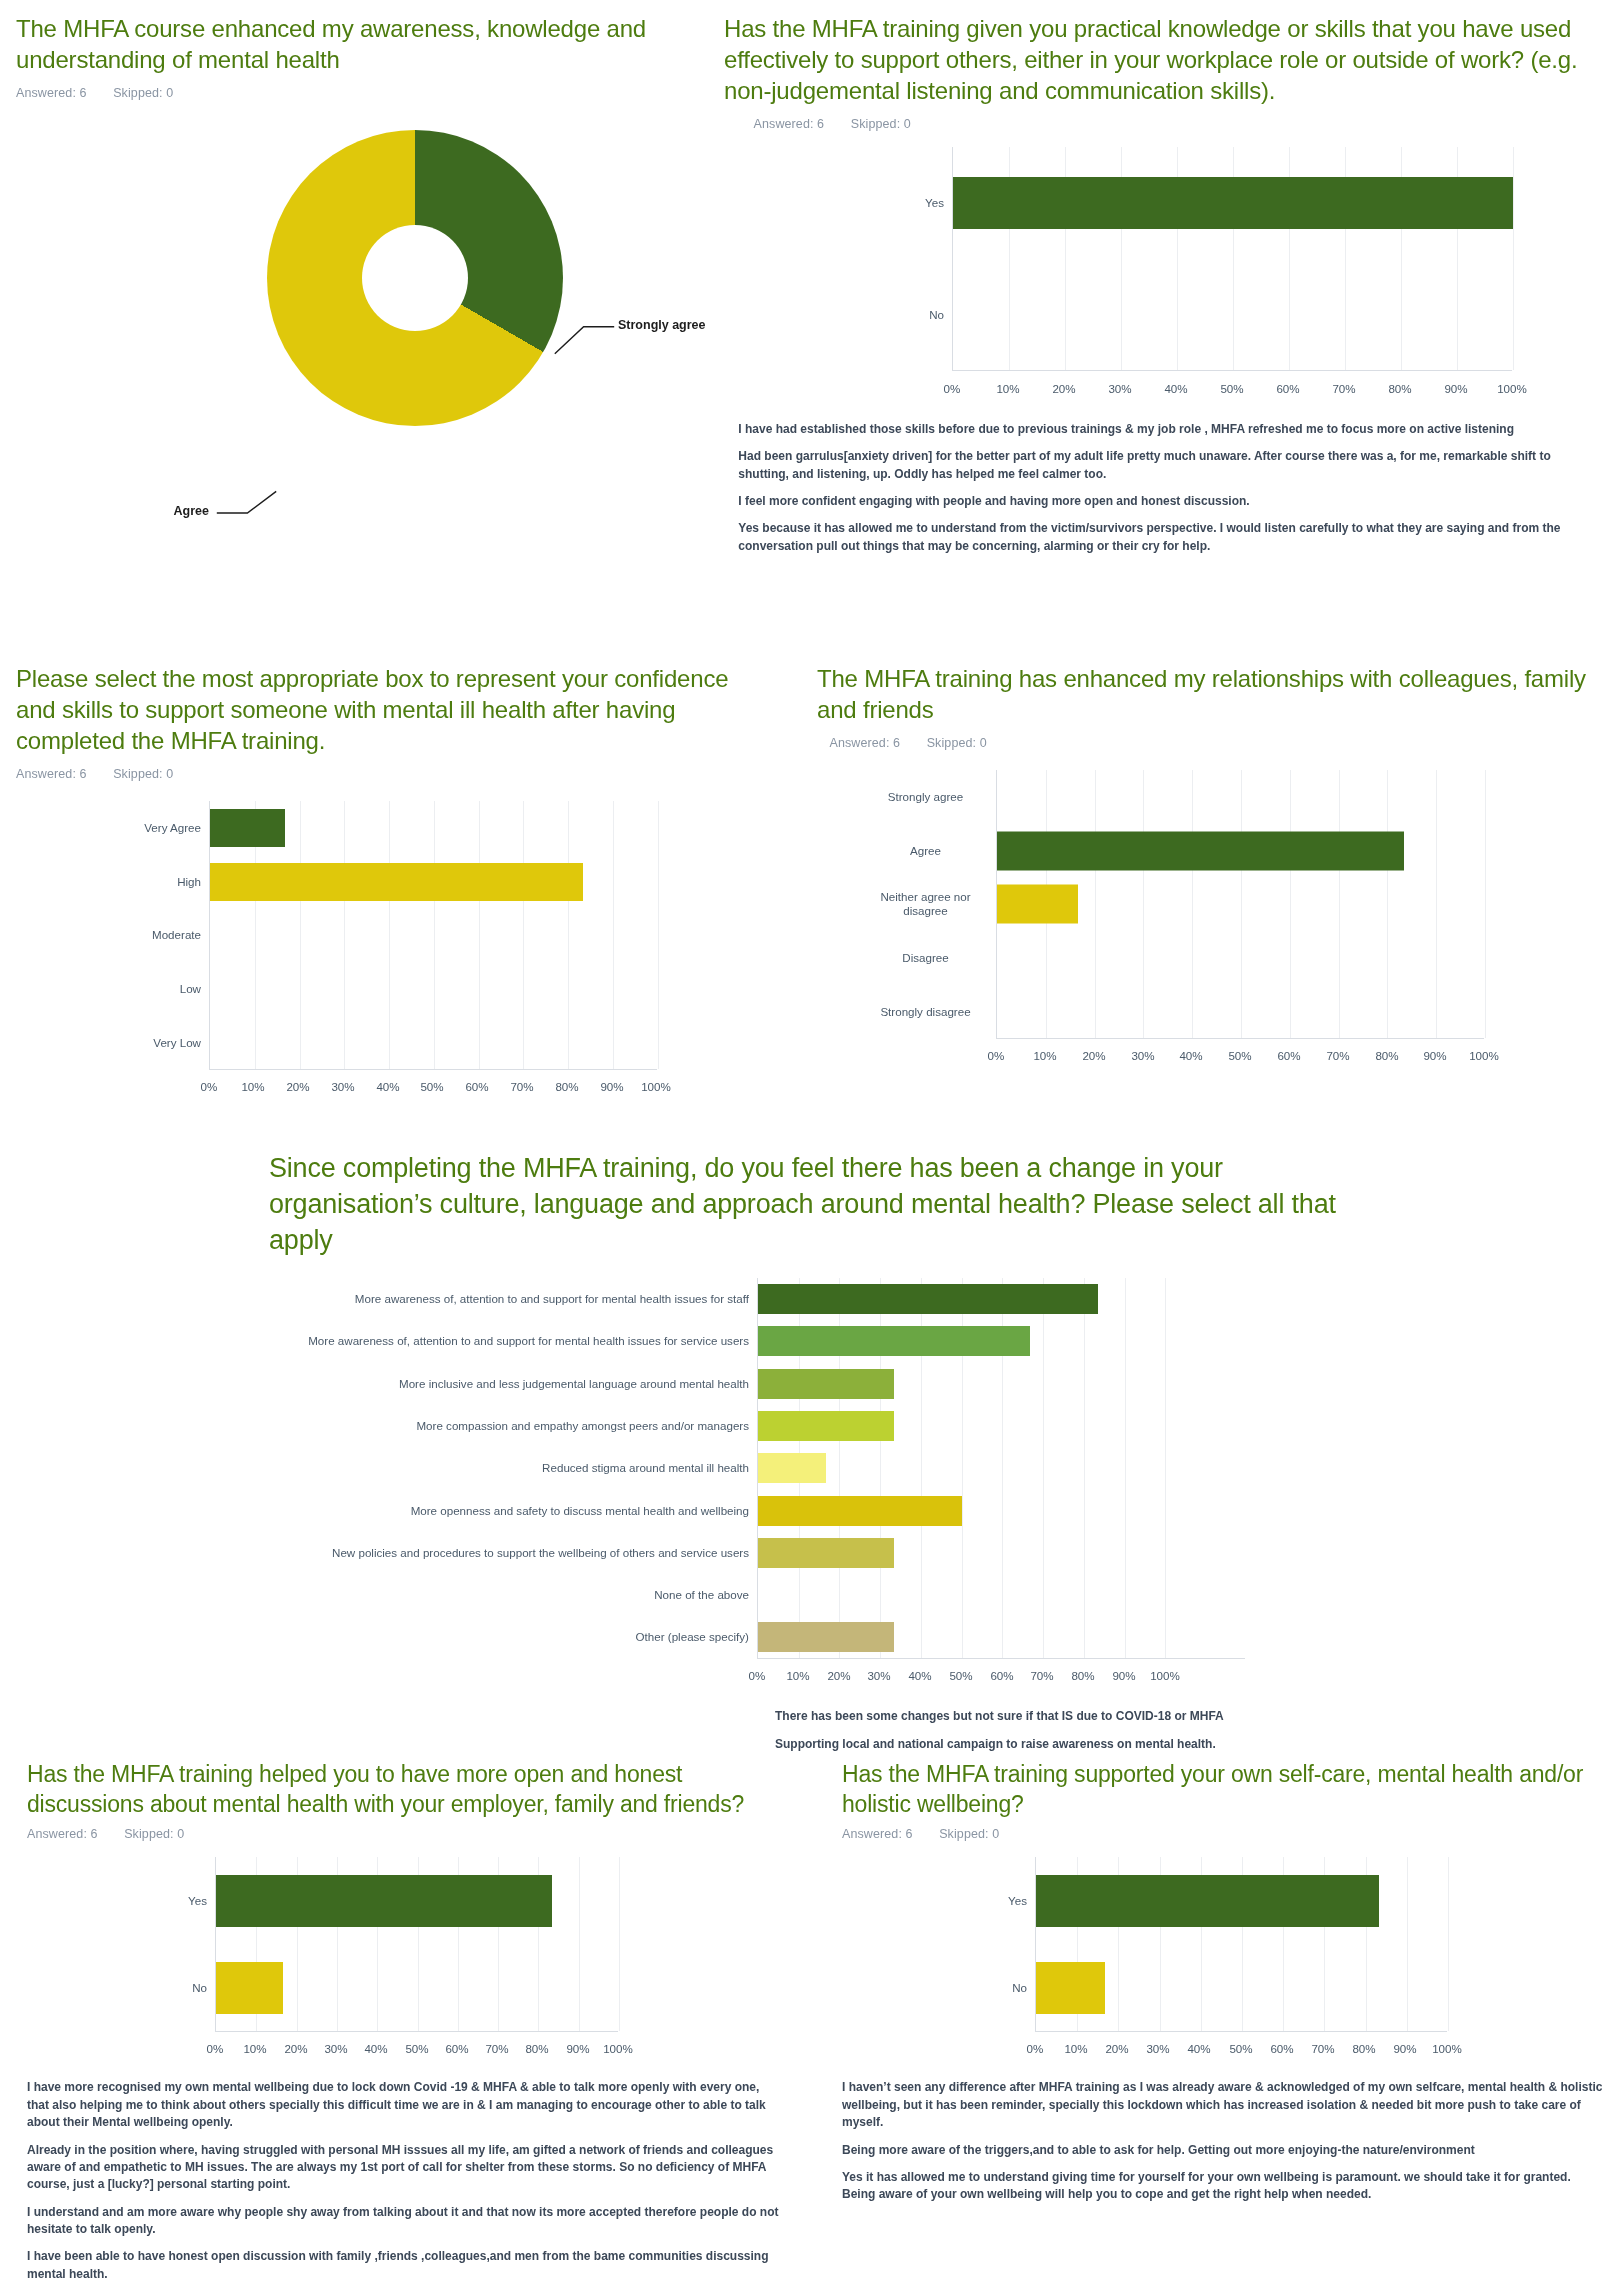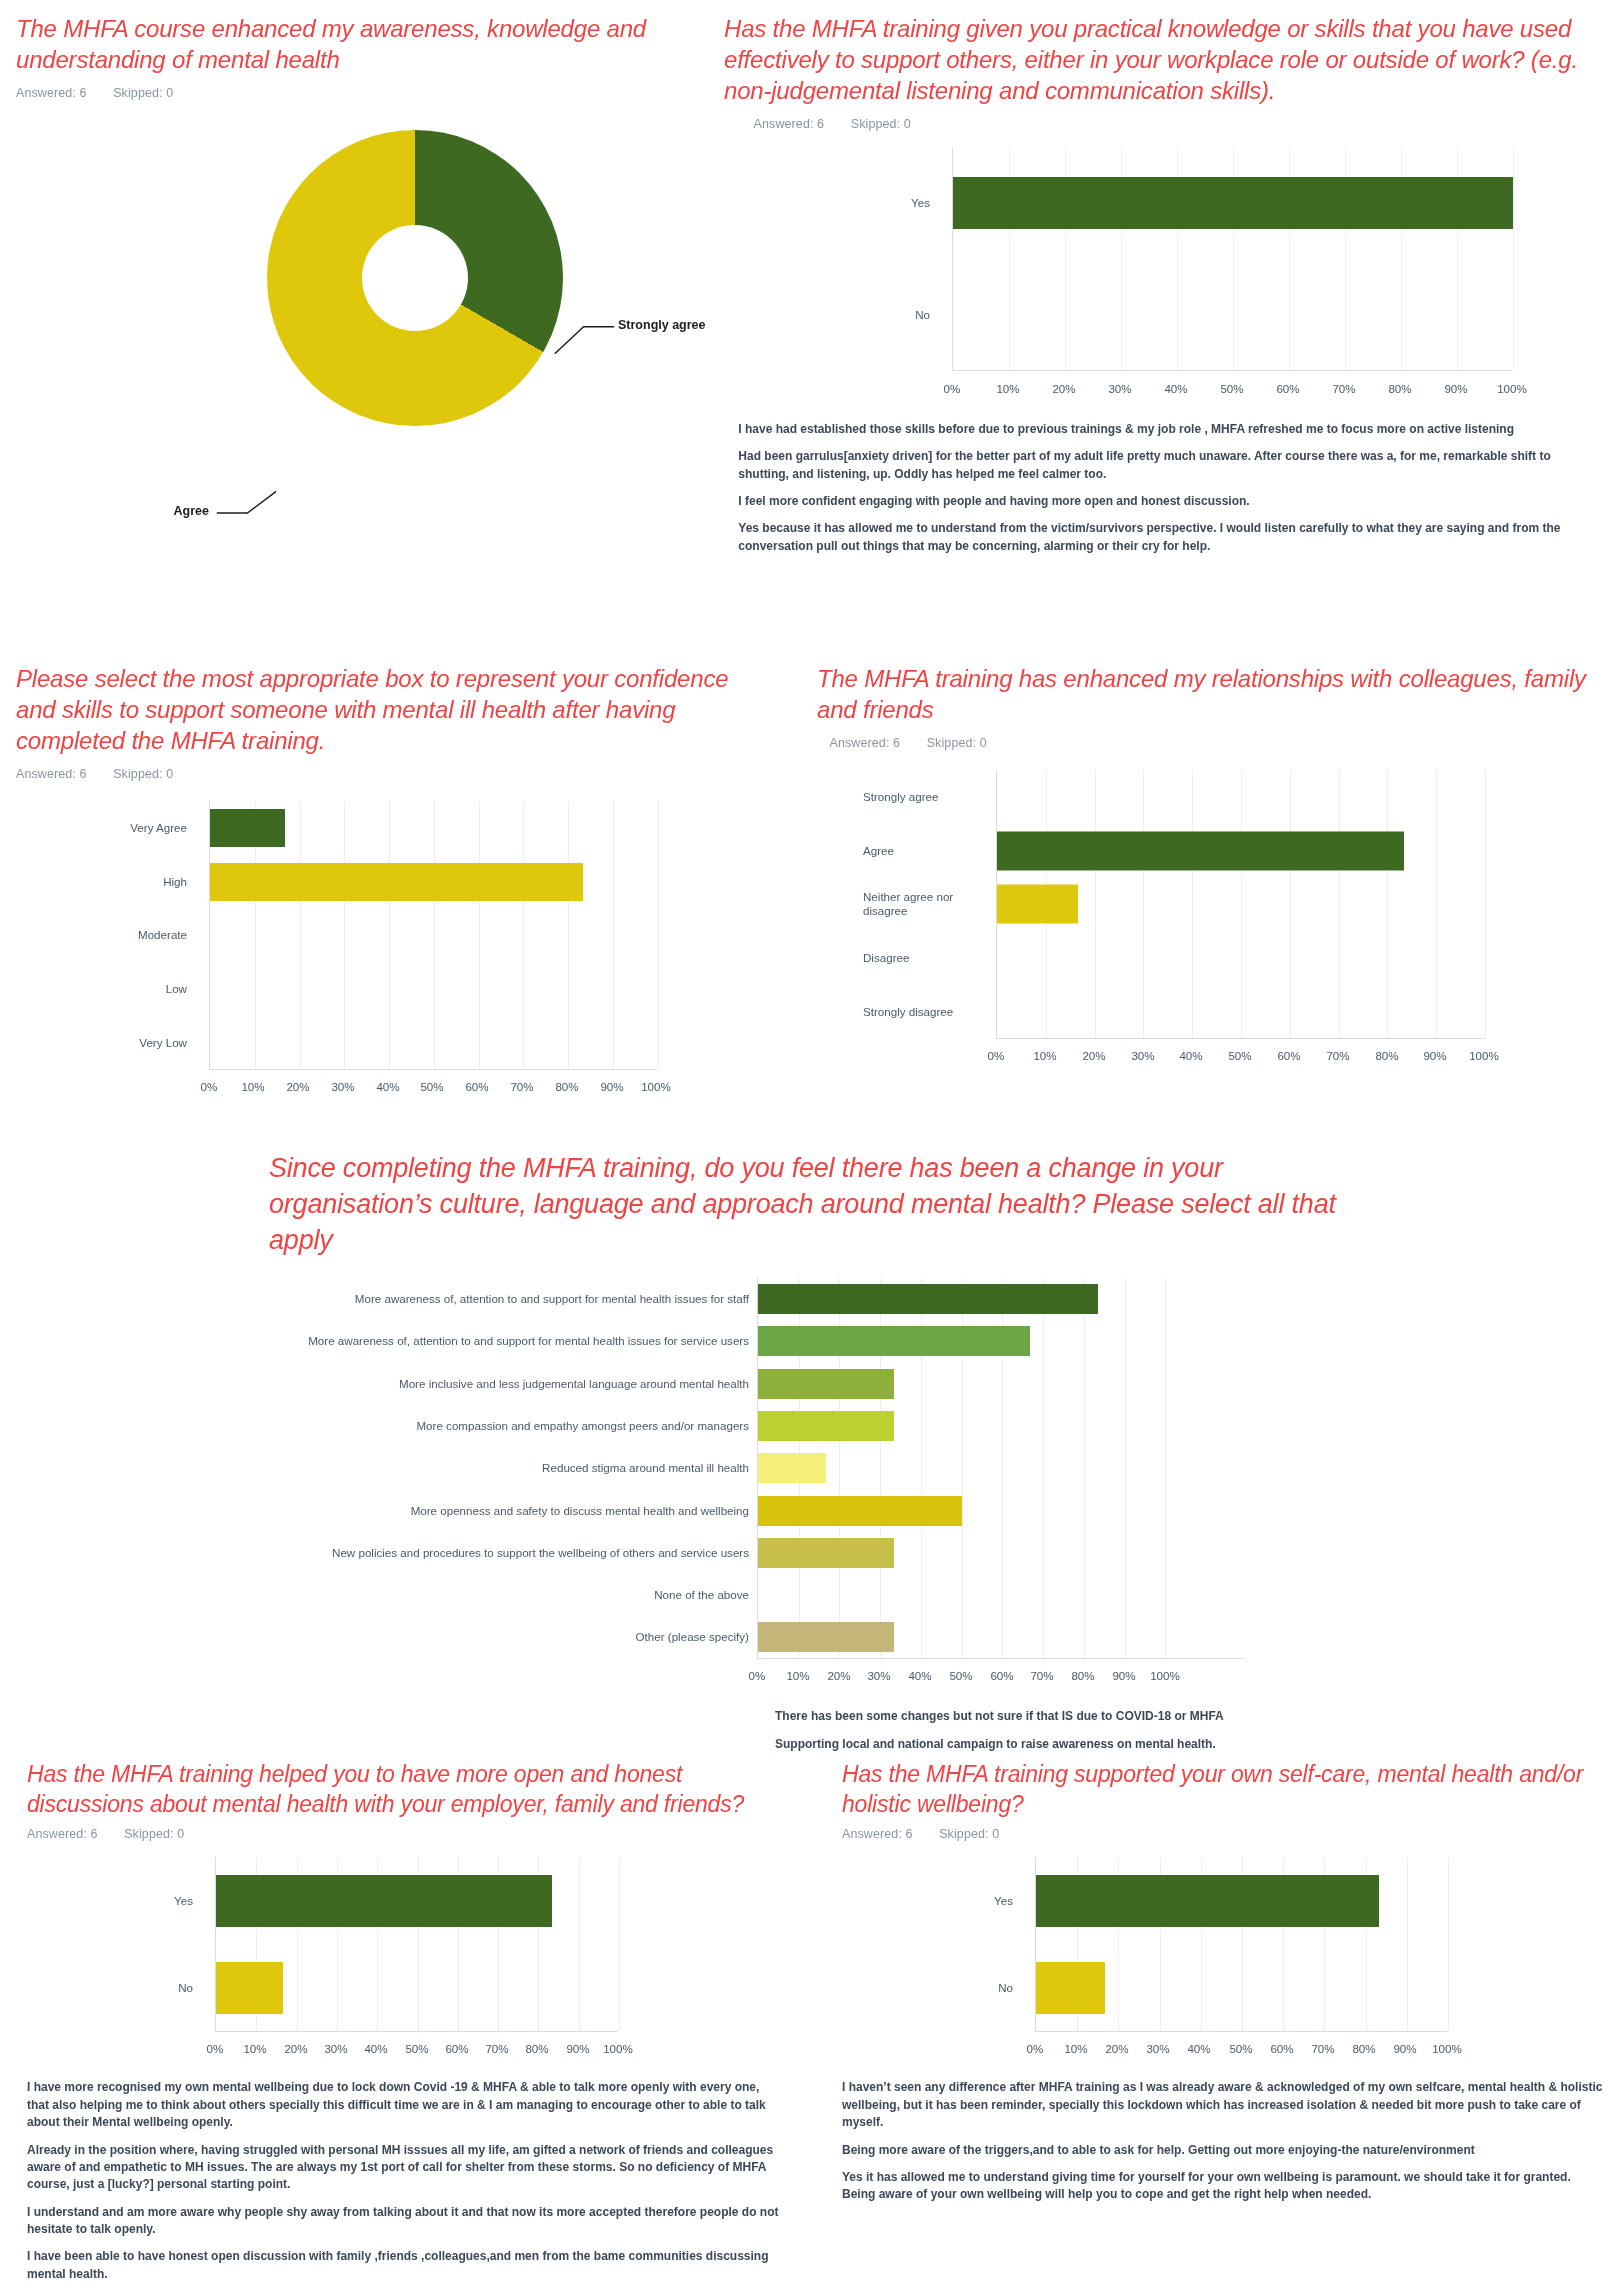--- a/index.html
+++ b/index.html
@@ -7,23 +7,22 @@
   body {
     width:1621px; height:2293px;
     background:#ffffff;
     font-family:"Liberation Sans", sans-serif;
     color:#3c4858;
     position:relative;
     overflow:hidden;
   }
   .panel { position:absolute; }
   .q-title {
-    font-size:24px; line-height:1.30; font-weight:400; color:#ef4444;
+    font-size:24px; line-height:1.30; font-weight:400; color:#4d7c0f;
     letter-spacing:-0.2px;
-    font-style:italic;
   }
   .q-title.small { font-size:23px; }
   .q-title.big { font-size:27px; line-height:1.33; }
   .meta { font-size:12.5px; color:#8a95a3; margin-top:10.7px; letter-spacing:0.1px; }
   .meta span { margin-right:23px; }
 
   
   .donut-wrap { position:relative; }
   .donut { border-radius:50%; position:relative; }
   .donut .hole {
@@ -37,22 +36,22 @@
 
   
   .chart { position:relative; }
   .plot {
     position:absolute; background:#fff;
     border-left:0.9px solid #d9dde3;
     border-bottom:0.9px solid #d9dde3;
   }
   .gridline { position:absolute; top:0; bottom:0; width:0.9px; background:#eceef1; }
   .cat-label {
-    position:absolute; right:100%; padding-right:23px;
-    font-size:11.6px; color:#4a5a6a; text-align:left; white-space:nowrap;
+    position:absolute; right:100%; padding-right:9px;
+    font-size:11.6px; color:#4a5a6a; text-align:center; white-space:nowrap;
     transform:translateY(-50%); line-height:1.25;
   }
   .cat-label.wrap { white-space:normal; width:134px; }
   .bar { position:absolute; transform:translateY(-50%); }
   .xtick {
     position:absolute; font-size:11.6px; color:#4a5a6a;
     transform:translateX(-50%); white-space:nowrap;
   }
 
   

